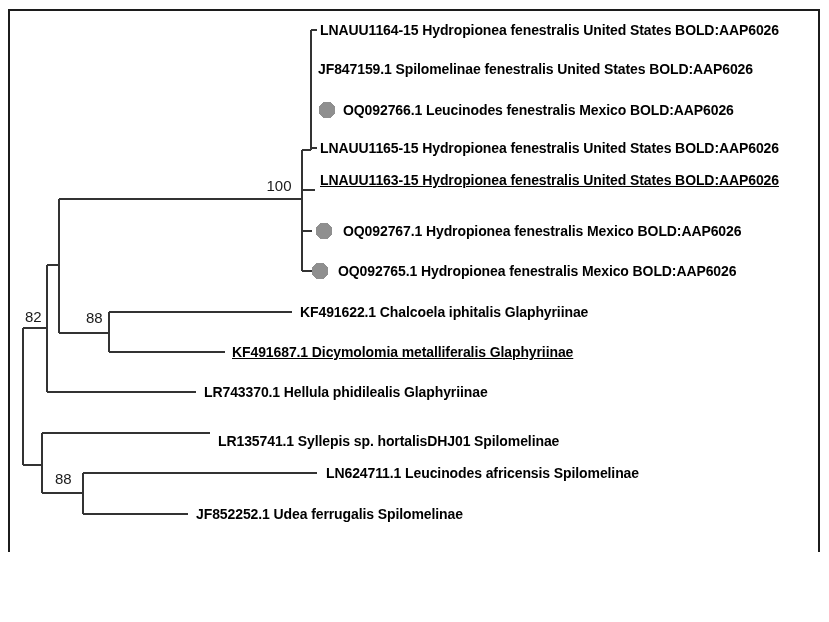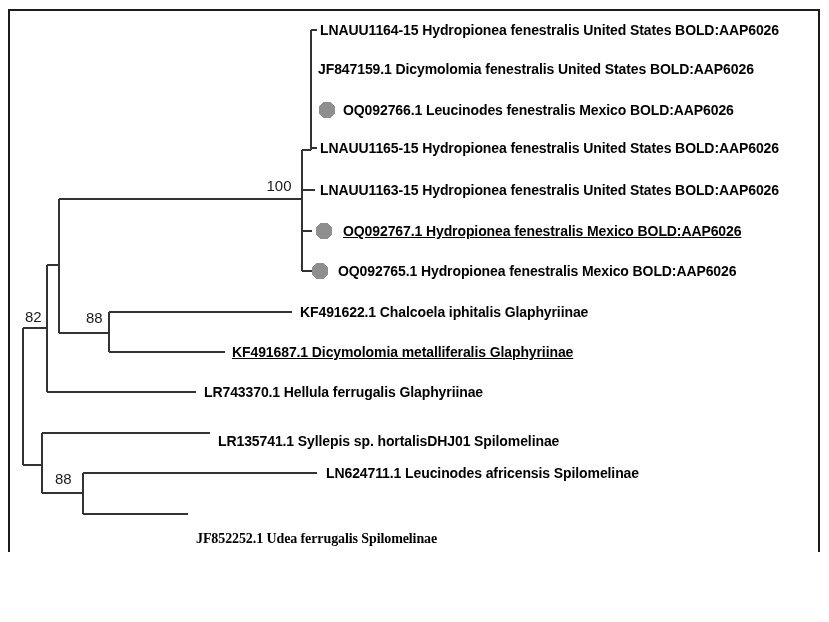--- a/index.html
+++ b/index.html
@@ -98,32 +98,32 @@
       <line x1="97" y1="567" x2="97" y2="577"></line>
     </g>
     <g>
       <circle cx="327" cy="110" r="8.5" fill="#8f8f8f"></circle>
       <circle cx="324" cy="231" r="8.5" fill="#8f8f8f"></circle>
       <circle cx="320" cy="271" r="8.5" fill="#8f8f8f"></circle>
     </g>
   </svg>
 
   <div class="tip-label" style="left:320px; top:30px;">LNAUU1164-15 Hydropionea fenestralis United States BOLD:AAP6026</div>
-  <div class="tip-label" style="left:318px; top:69px;">JF847159.1 Dicymolomia fenestralis United States BOLD:AAP6026</div>
+  <div class="tip-label" style="left:318px; top:69px;">JF847159.1 Spilomelinae fenestralis United States BOLD:AAP6026</div>
   <div class="tip-label" style="left:343px; top:110px;">OQ092766.1 Leucinodes fenestralis Mexico BOLD:AAP6026</div>
   <div class="tip-label" style="left:320px; top:148px;">LNAUU1165-15 Hydropionea fenestralis United States BOLD:AAP6026</div>
-  <div class="tip-label" style="left:320px; top:190px;">LNAUU1163-15 Hydropionea fenestralis United States BOLD:AAP6026</div>
-  <div class="tip-label" style="left:343px; top:231px;text-decoration:underline;">OQ092767.1 Hydropionea fenestralis Mexico BOLD:AAP6026</div>
+  <div class="tip-label" style="left:320px; top:180px;text-decoration:underline;">LNAUU1163-15 Hydropionea fenestralis United States BOLD:AAP6026</div>
+  <div class="tip-label" style="left:343px; top:231px;">OQ092767.1 Hydropionea fenestralis Mexico BOLD:AAP6026</div>
   <div class="tip-label" style="left:338px; top:271px;">OQ092765.1 Hydropionea fenestralis Mexico BOLD:AAP6026</div>
   <div class="tip-label" style="left:300px; top:312px;">KF491622.1 Chalcoela iphitalis Glaphyriinae</div>
   <div class="tip-label" style="left:232px; top:352px;text-decoration:underline;">KF491687.1 Dicymolomia metalliferalis Glaphyriinae</div>
-  <div class="tip-label" style="left:204px; top:392px;">LR743370.1 Hellula ferrugalis Glaphyriinae</div>
+  <div class="tip-label" style="left:204px; top:392px;">LR743370.1 Hellula phidilealis Glaphyriinae</div>
   <div class="tip-label" style="left:218px; top:433px;margin-top:8px;">LR135741.1 Syllepis sp. hortalisDHJ01 Spilomelinae</div>
   <div class="tip-label" style="left:326px; top:473px;">LN624711.1 Leucinodes africensis Spilomelinae</div>
-  <div class="tip-label" style="left:196px; top:539px;font-family:Liberation Serif, serif;">JF852252.1 Udea ferrugalis Spilomelinae</div>
+  <div class="tip-label" style="left:196px; top:514px;">JF852252.1 Udea ferrugalis Spilomelinae</div>
 
   <div class="bs-label bs-100" style="left:261px; top:185px;">100</div>
   <div class="bs-label" style="left:25px;  top:316px;">82</div>
   <div class="bs-label" style="left:86px;  top:317px;">88</div>
   <div class="bs-label" style="left:55px;  top:478px;">88</div>
 
   <div class="scale-label" style="left:67px; top:592px;">0.02</div>
 
 </div>
 

